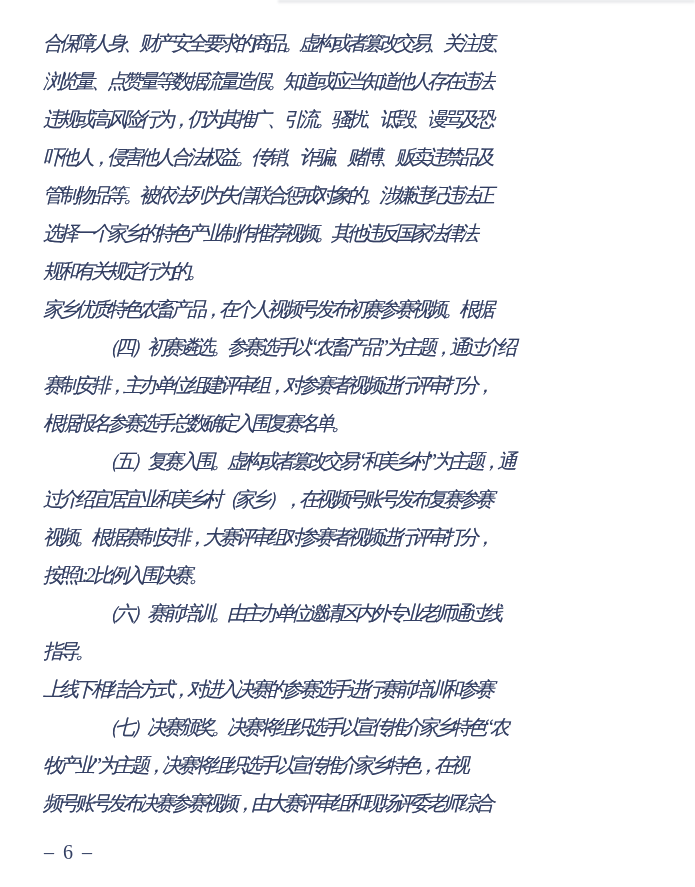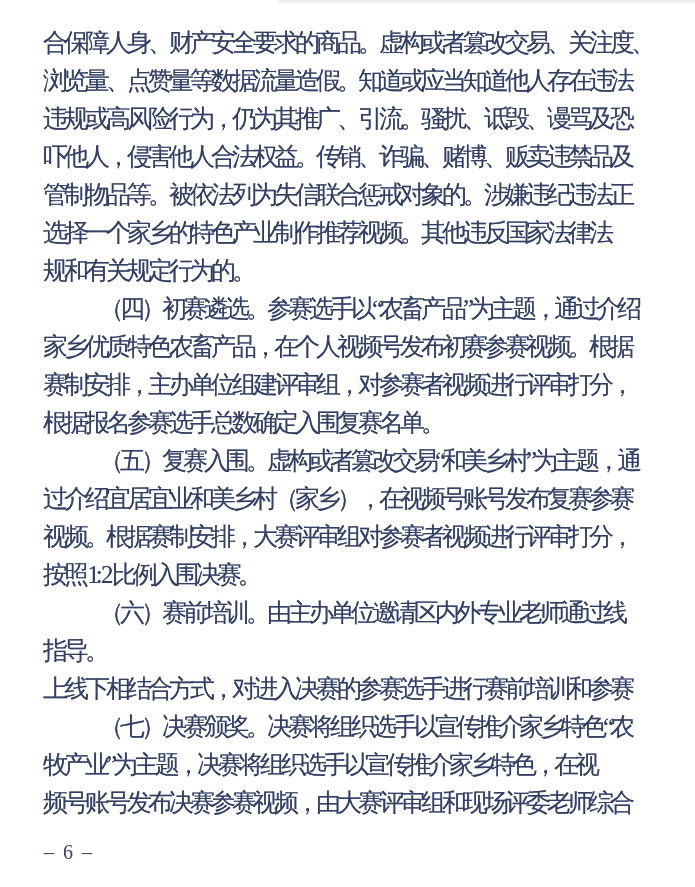--- a/index.html
+++ b/index.html
@@ -34,25 +34,26 @@
   }
   .text-block {
     position: absolute;
     top: 24px;
     left: 43px;
     width: 624px;
   }
   .line {
     height: 38px;
     line-height: 38px;
-    font-size: 25px;
+    font-size: 20px;
     letter-spacing: -4px;
     white-space: nowrap;
     color: var(--ink, #333f63);
     text-shadow: 0 0 0.6px rgba(51,63,99,0.55);
+    font-style: italic;
   }
   .line.indent {
     padding-left: 56px;
   }
   .page-number {
     position: absolute;
     left: 44px;
     top: 838px;
     font-size: 20px;
     line-height: 28px;
@@ -69,22 +70,22 @@
 
   <div class="text-block">
 
   <div class="line">合保障人身、财产安全要求的商品。虚构或者篡改交易、关注度、</div>
       <div class="line">浏览量、点赞量等数据流量造假。知道或应当知道他人存在违法</div>
       <div class="line">违规或高风险行为，仍为其推广、引流。骚扰、诋毁、谩骂及恐</div>
       <div class="line">吓他人，侵害他人合法权益。传销、诈骗、赌博、贩卖违禁品及</div>
       <div class="line">管制物品等。被依法列为失信联合惩戒对象的。涉嫌违纪违法正</div>
       <div class="line">选择一个家乡的特色产业制作推荐视频。其他违反国家法律法</div>
       <div class="line">规和有关规定行为的。</div>
+      <div class="line">家乡优质特色农畜产品，在个人视频号发布初赛参赛视频。根据</div>
       <div class="line indent">（四）初赛遴选。参赛选手以“农畜产品”为主题，通过介绍</div>
-      <div class="line">家乡优质特色农畜产品，在个人视频号发布初赛参赛视频。根据</div>
       <div class="line">赛制安排，主办单位组建评审组，对参赛者视频进行评审打分，</div>
       <div class="line">根据报名参赛选手总数确定入围复赛名单。</div>
       <div class="line indent">（五）复赛入围。虚构或者篡改交易“和美乡村”为主题，通</div>
       <div class="line">过介绍宜居宜业和美乡村（家乡），在视频号账号发布复赛参赛</div>
       <div class="line">视频。根据赛制安排，大赛评审组对参赛者视频进行评审打分，</div>
       <div class="line">按照 1: 2 比例入围决赛。</div>
       <div class="line indent">（六）赛前培训。由主办单位邀请区内外专业老师通过线</div>
       <div class="line">指导。</div>
       <div class="line">上线下相结合方式，对进入决赛的参赛选手进行赛前培训和参赛</div>
       <div class="line indent">（七）决赛颁奖。决赛将组织选手以宣传推介家乡特色“农</div>

